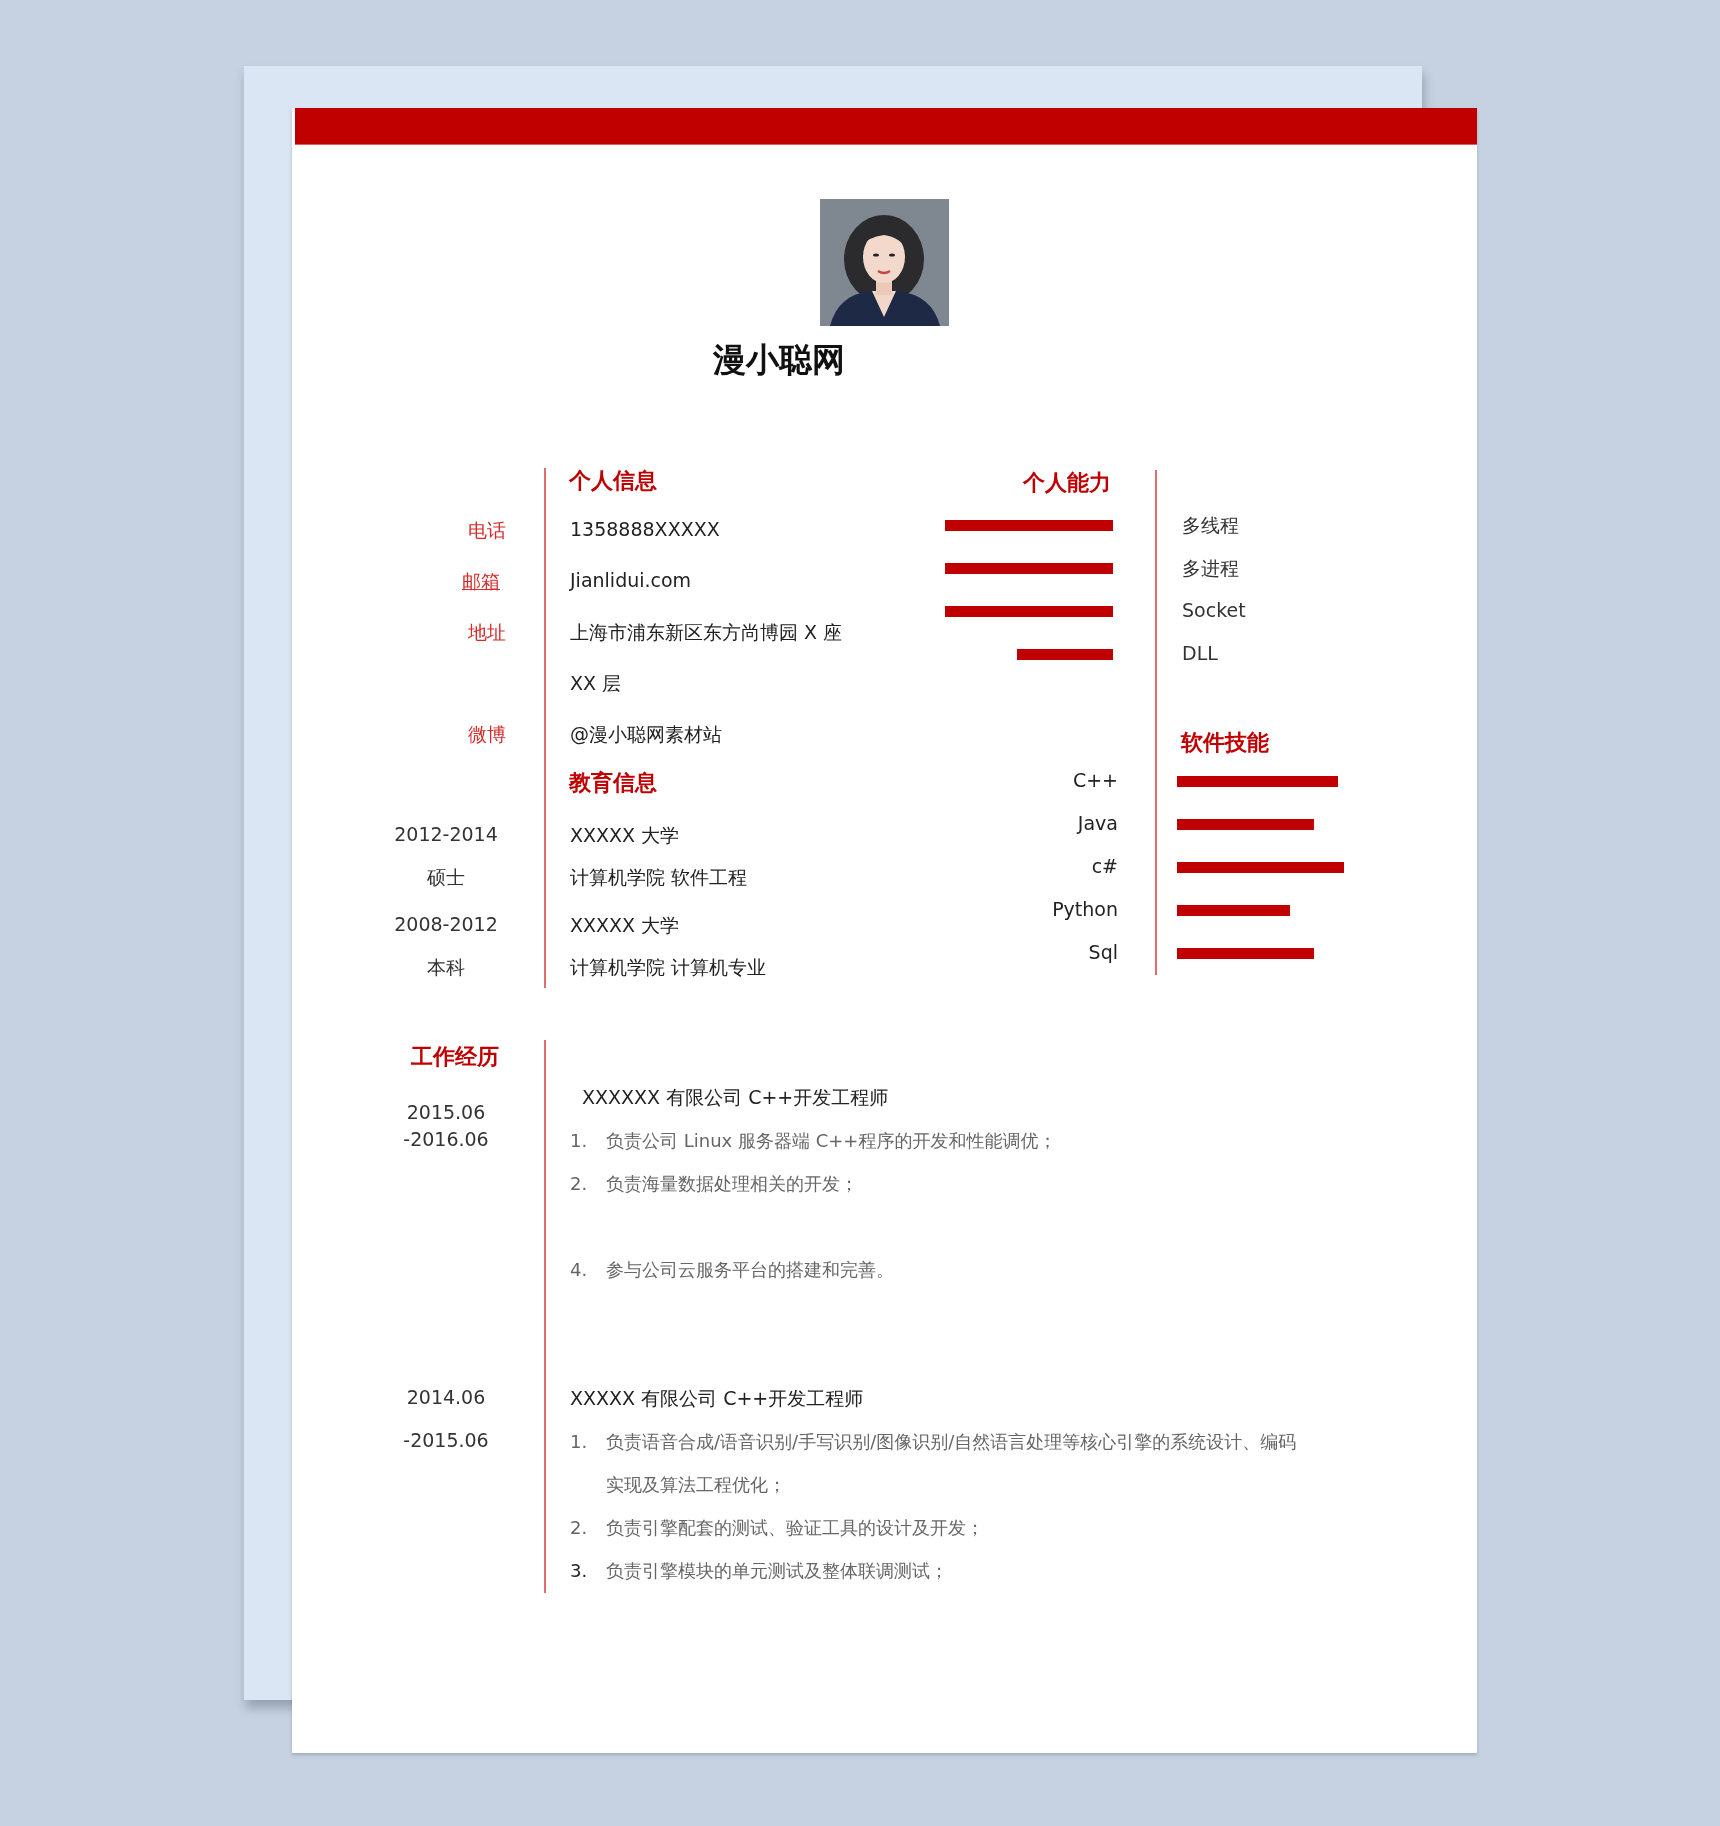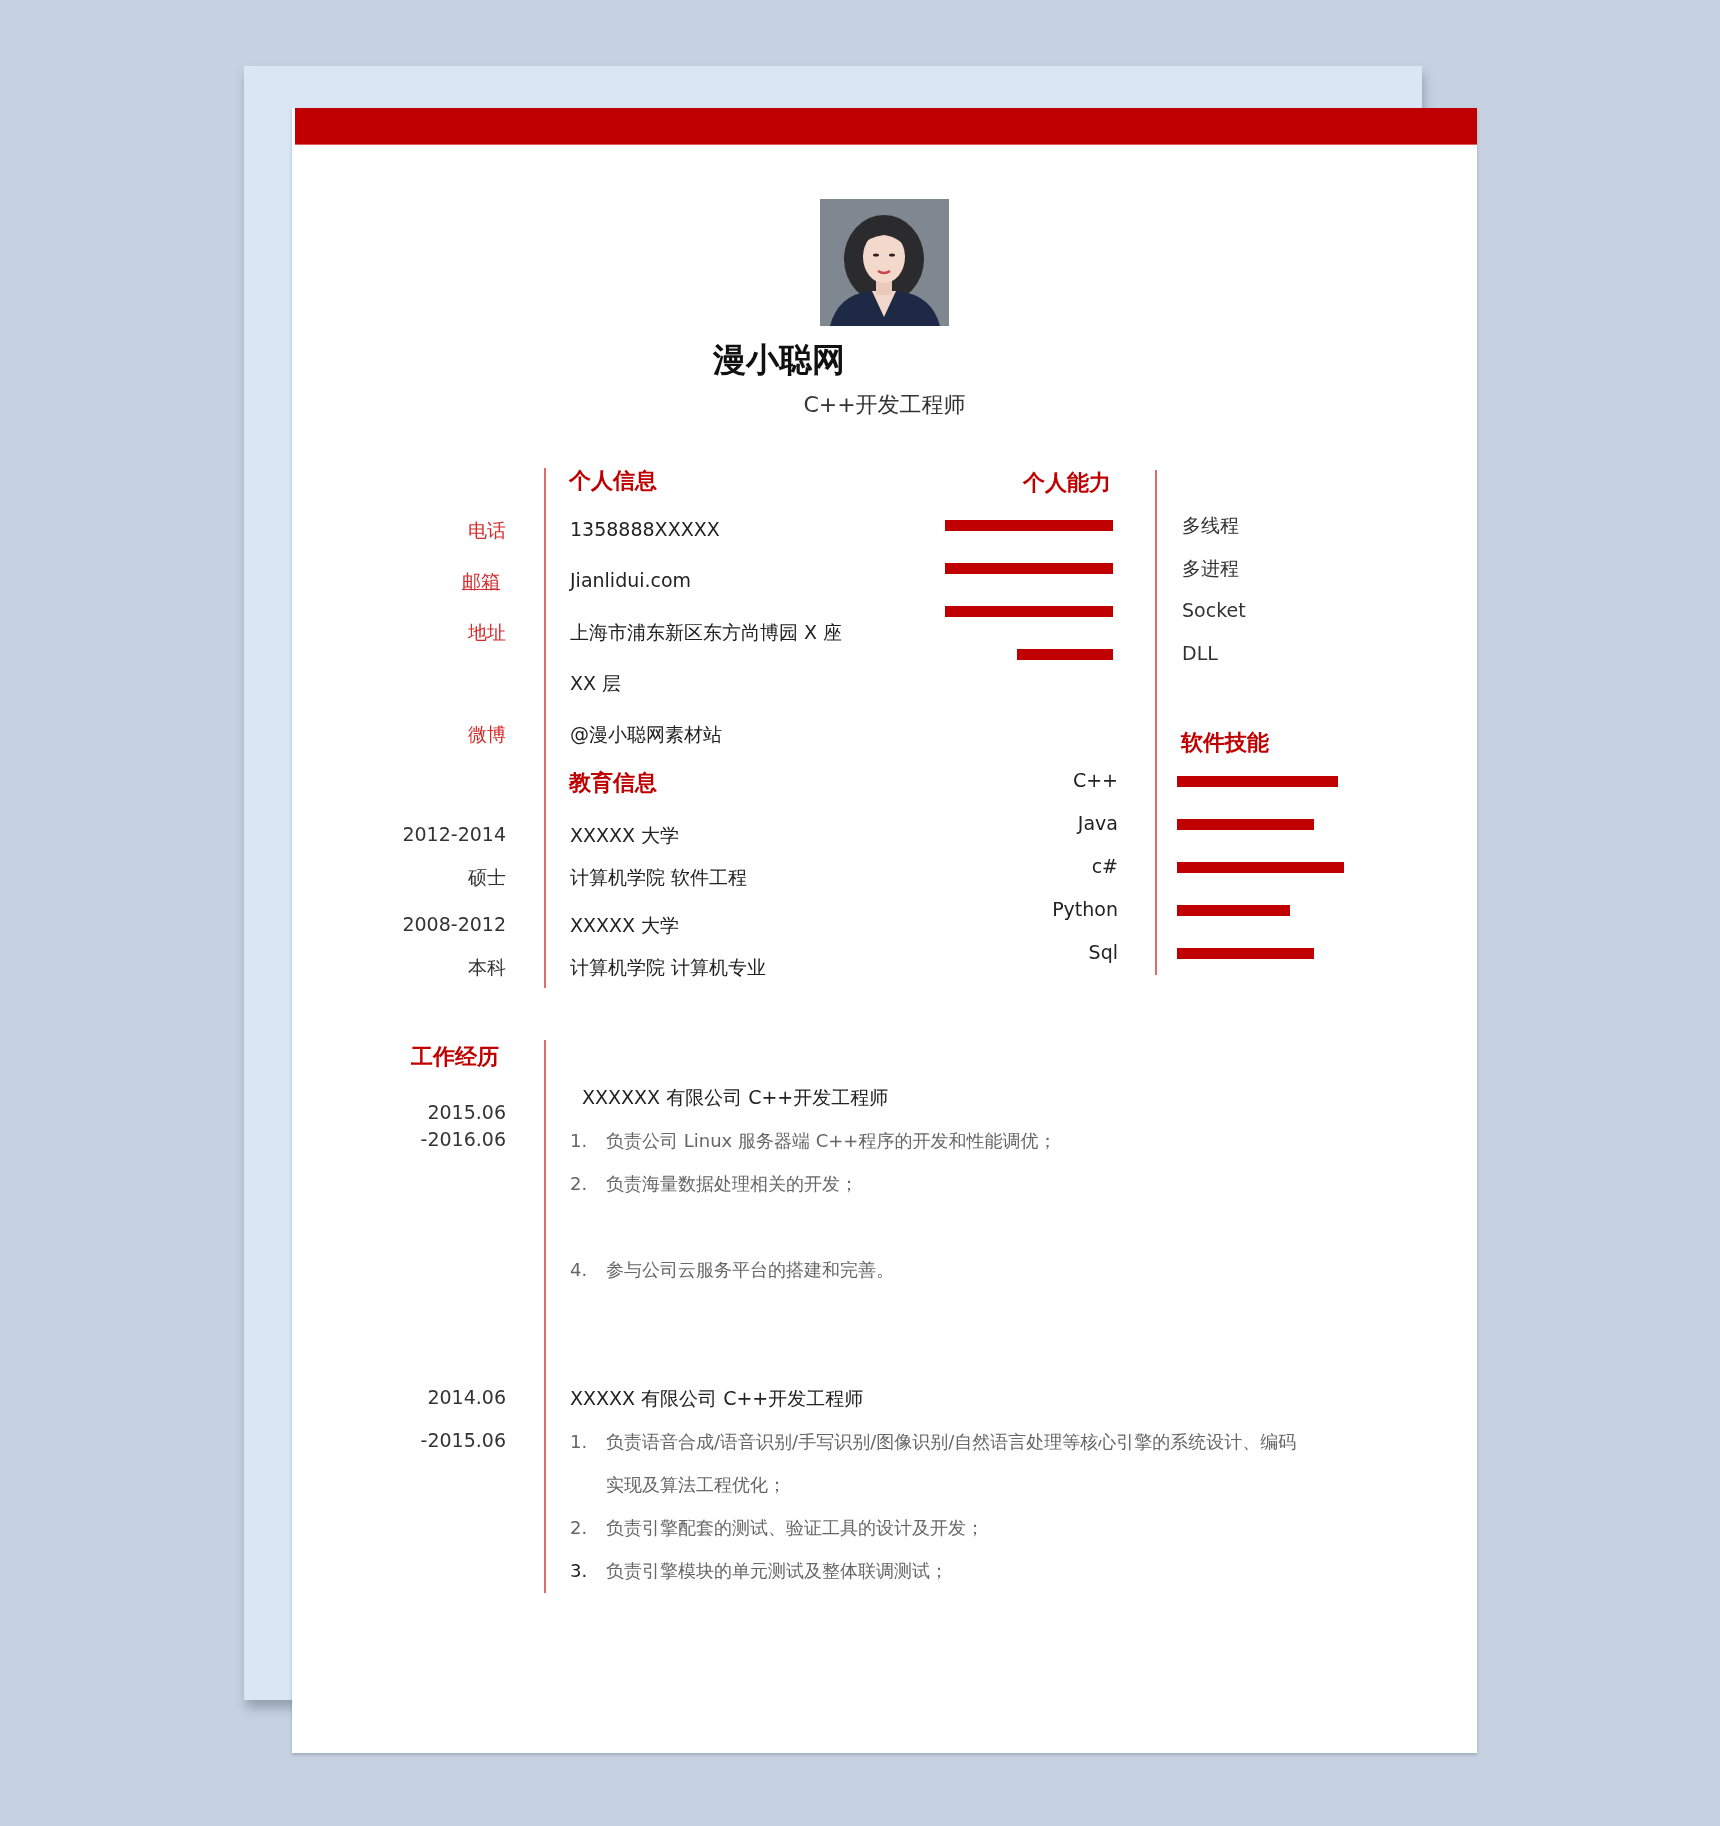--- a/index.html
+++ b/index.html
@@ -39,21 +39,21 @@
   }
   .vline { position: absolute; width: 2px; background: #e06d6d; }
   .section-title {
     position: absolute; font-size: 22px; font-weight: bold; color: #c00000;
     white-space: nowrap;
   }
   .label-red {
     position: absolute; font-size: 19px; color: #d42a2a; text-align: right; width: 100px;
   }
   .label {
-    position: absolute; font-size: 19px; color: #333; text-align: right; width: 120px;
+    position: absolute; font-size: 19px; color: #333; text-align: center; width: 120px;
     white-space: nowrap;
   }
   .value {
     position: absolute; font-size: 19px; color: #222; white-space: nowrap;
   }
   .bar { position: absolute; height: 11px; background: #c00000; }
   .skill-name {
     position: absolute; font-size: 19px; color: #222; text-align: right; width: 120px;
   }
   .ability-name { position: absolute; font-size: 19px; color: #333; white-space: nowrap; }
@@ -80,21 +80,20 @@
       <rect x="56" y="78" width="16" height="18" fill="#eccab9"></rect>
       <ellipse cx="64" cy="58" rx="21" ry="26" fill="#f3d9cc"></ellipse>
       <path d="M40 48 Q50 22 70 26 Q90 30 88 52 Q80 38 64 36 Q48 38 40 48 Z" fill="#2b2a2c"></path>
       <ellipse cx="56" cy="56" rx="3" ry="1.6" fill="#2a2020"></ellipse>
       <ellipse cx="72" cy="56" rx="3" ry="1.6" fill="#2a2020"></ellipse>
       <path d="M58 72 Q64 76 70 72" stroke="#c8484a" stroke-width="2.5" fill="none"></path>
     </svg>
   </div>
 
   <div class="name">漫小聪网</div>
-  <div class="job-title">C++开发工程师</div>
 
   <div class="vline" style="left:252px; top:360px; height:520px;"></div>
   <div class="vline" style="left:863px; top:362px; height:505px;"></div>
   <div class="vline" style="left:252px; top:932px; height:553px;"></div>
 
   <div class="section-title" style="left:277px; top:358px;">个人信息</div>
 
   <div class="label-red" style="left:114px; top:410px;">电话</div>
   <div class="value" style="left:278px; top:410px;">1358888XXXXX</div>
 

